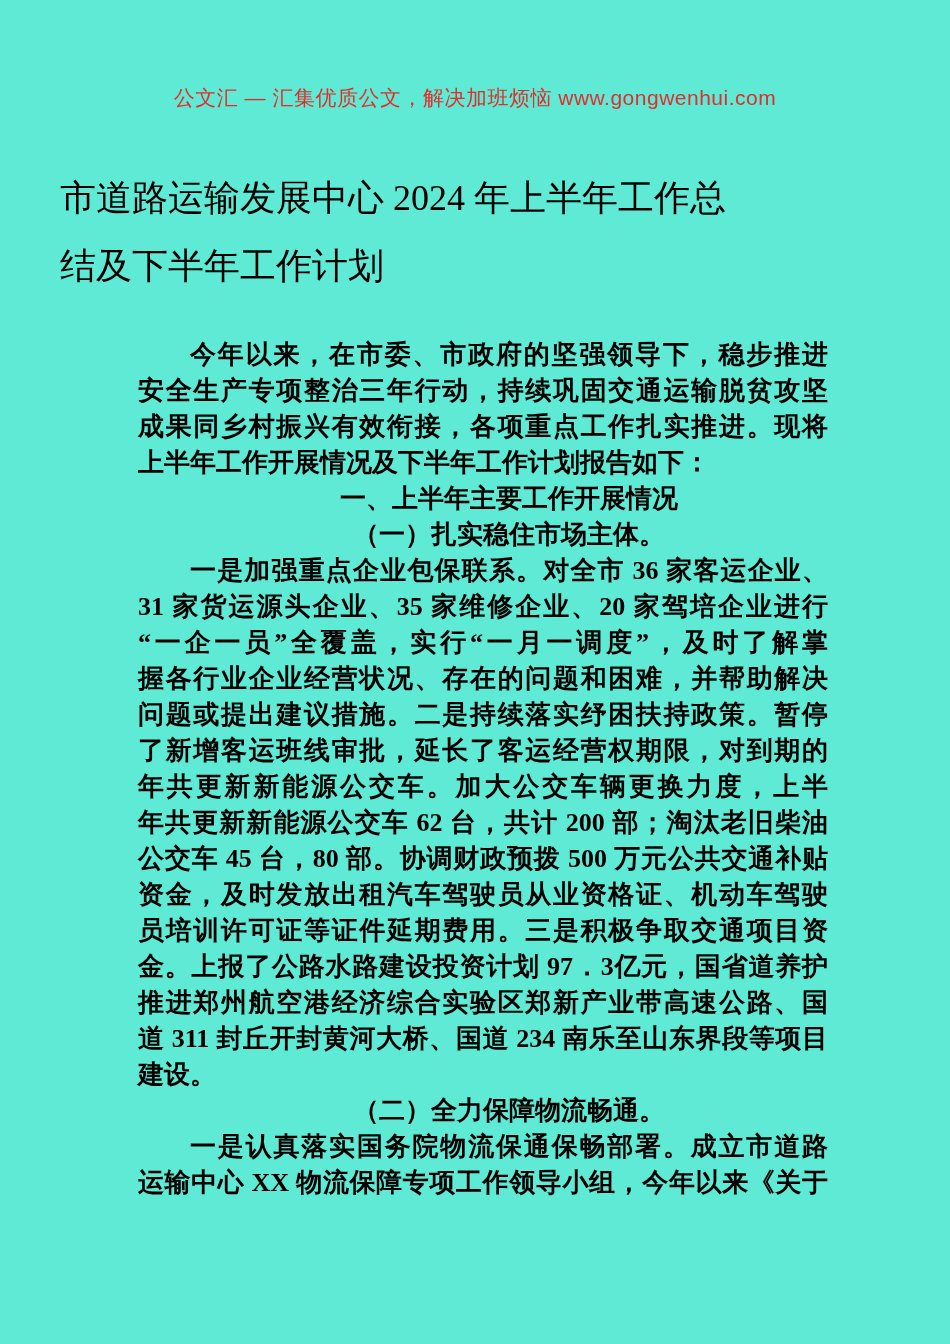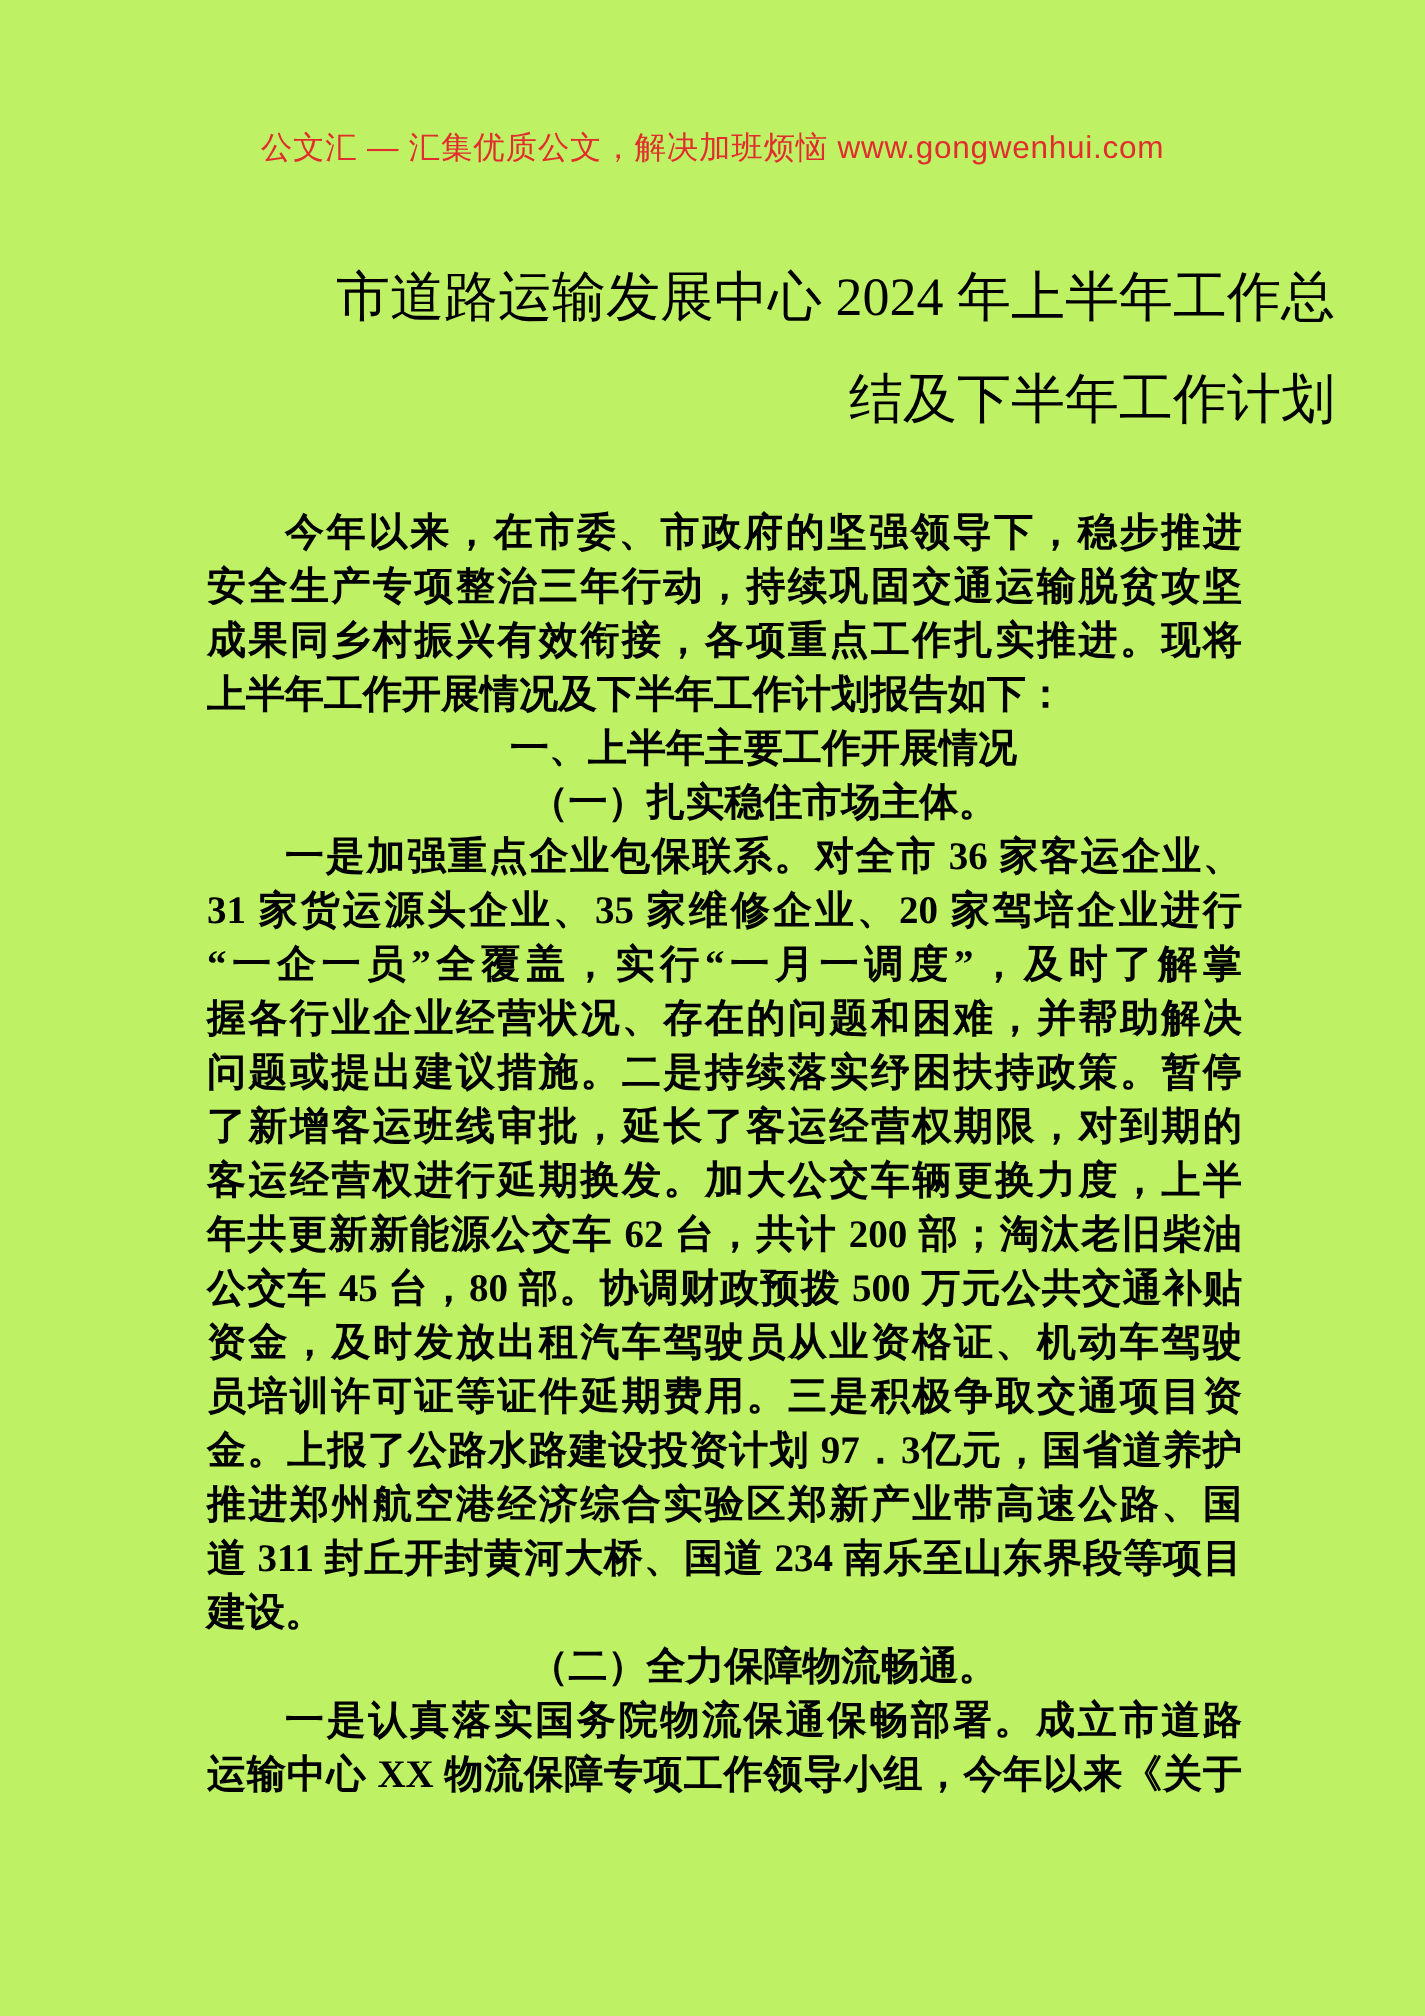--- a/index.html
+++ b/index.html
@@ -1,20 +1,20 @@
 <!DOCTYPE html>
 <html><head>
 <meta charset="utf-8">
 <style>
   html, body { margin: 0; padding: 0; background: #ffffff; }
   .page {
     position: relative;
     width: 950px;
     height: 1344px;
-    background: #bef264;
+    background: #5eead4;
     overflow: hidden;
     font-family: "Liberation Serif", "DejaVu Serif", serif;
     color: #000000;
   }
   .watermark {
     position: absolute;
     top: 84px;
     left: 0;
     right: 0;
     text-align: center;
@@ -22,21 +22,21 @@
     font-size: 21px;
     font-weight: 400;
     color: #e12d2d;
     letter-spacing: 0.5px;
   }
   .doc-title {
     position: absolute;
     top: 164px;
     left: 60px;
     right: 60px;
-    text-align: right;
+    text-align: left;
     font-size: 36px;
     line-height: 68px;
     font-weight: 400;
     color: #000000;
   }
   .content {
     position: absolute;
     top: 337px;
     left: 138px;
     width: 690px;
@@ -69,21 +69,21 @@
     <div class="line stretch">成果同乡村振兴有效衔接，各项重点工作扎实推进。现将</div>
     <div class="line">上半年工作开展情况及下半年工作计划报告如下：</div>
     <div class="line indent">一、上半年主要工作开展情况</div>
     <div class="line indent">（一）扎实稳住市场主体。</div>
     <div class="line indent stretch">一是加强重点企业包保联系。对全市 36 家客运企业、</div>
     <div class="line stretch">31 家货运源头企业、35 家维修企业、20 家驾培企业进行</div>
     <div class="line stretch">“一企一员”全覆盖，实行“一月一调度”，及时了解掌</div>
     <div class="line stretch">握各行业企业经营状况、存在的问题和困难，并帮助解决</div>
     <div class="line stretch">问题或提出建议措施。二是持续落实纾困扶持政策。暂停</div>
     <div class="line stretch">了新增客运班线审批，延长了客运经营权期限，对到期的</div>
-    <div class="line stretch">客运经营权进行延期换发。加大公交车辆更换力度，上半</div>
+    <div class="line stretch">年共更新新能源公交车。加大公交车辆更换力度，上半</div>
     <div class="line stretch">年共更新新能源公交车 62 台，共计 200 部；淘汰老旧柴油</div>
     <div class="line stretch">公交车 45 台，80 部。协调财政预拨 500 万元公共交通补贴</div>
     <div class="line stretch">资金，及时发放出租汽车驾驶员从业资格证、机动车驾驶</div>
     <div class="line stretch">员培训许可证等证件延期费用。三是积极争取交通项目资</div>
     <div class="line stretch">金。上报了公路水路建设投资计划 97．3亿元，国省道养护</div>
     <div class="line stretch">推进郑州航空港经济综合实验区郑新产业带高速公路、国</div>
     <div class="line stretch">道 311 封丘开封黄河大桥、国道 234 南乐至山东界段等项目</div>
     <div class="line">建设。</div>
     <div class="line indent">（二）全力保障物流畅通。</div>
     <div class="line indent stretch">一是认真落实国务院物流保通保畅部署。成立市道路</div>

